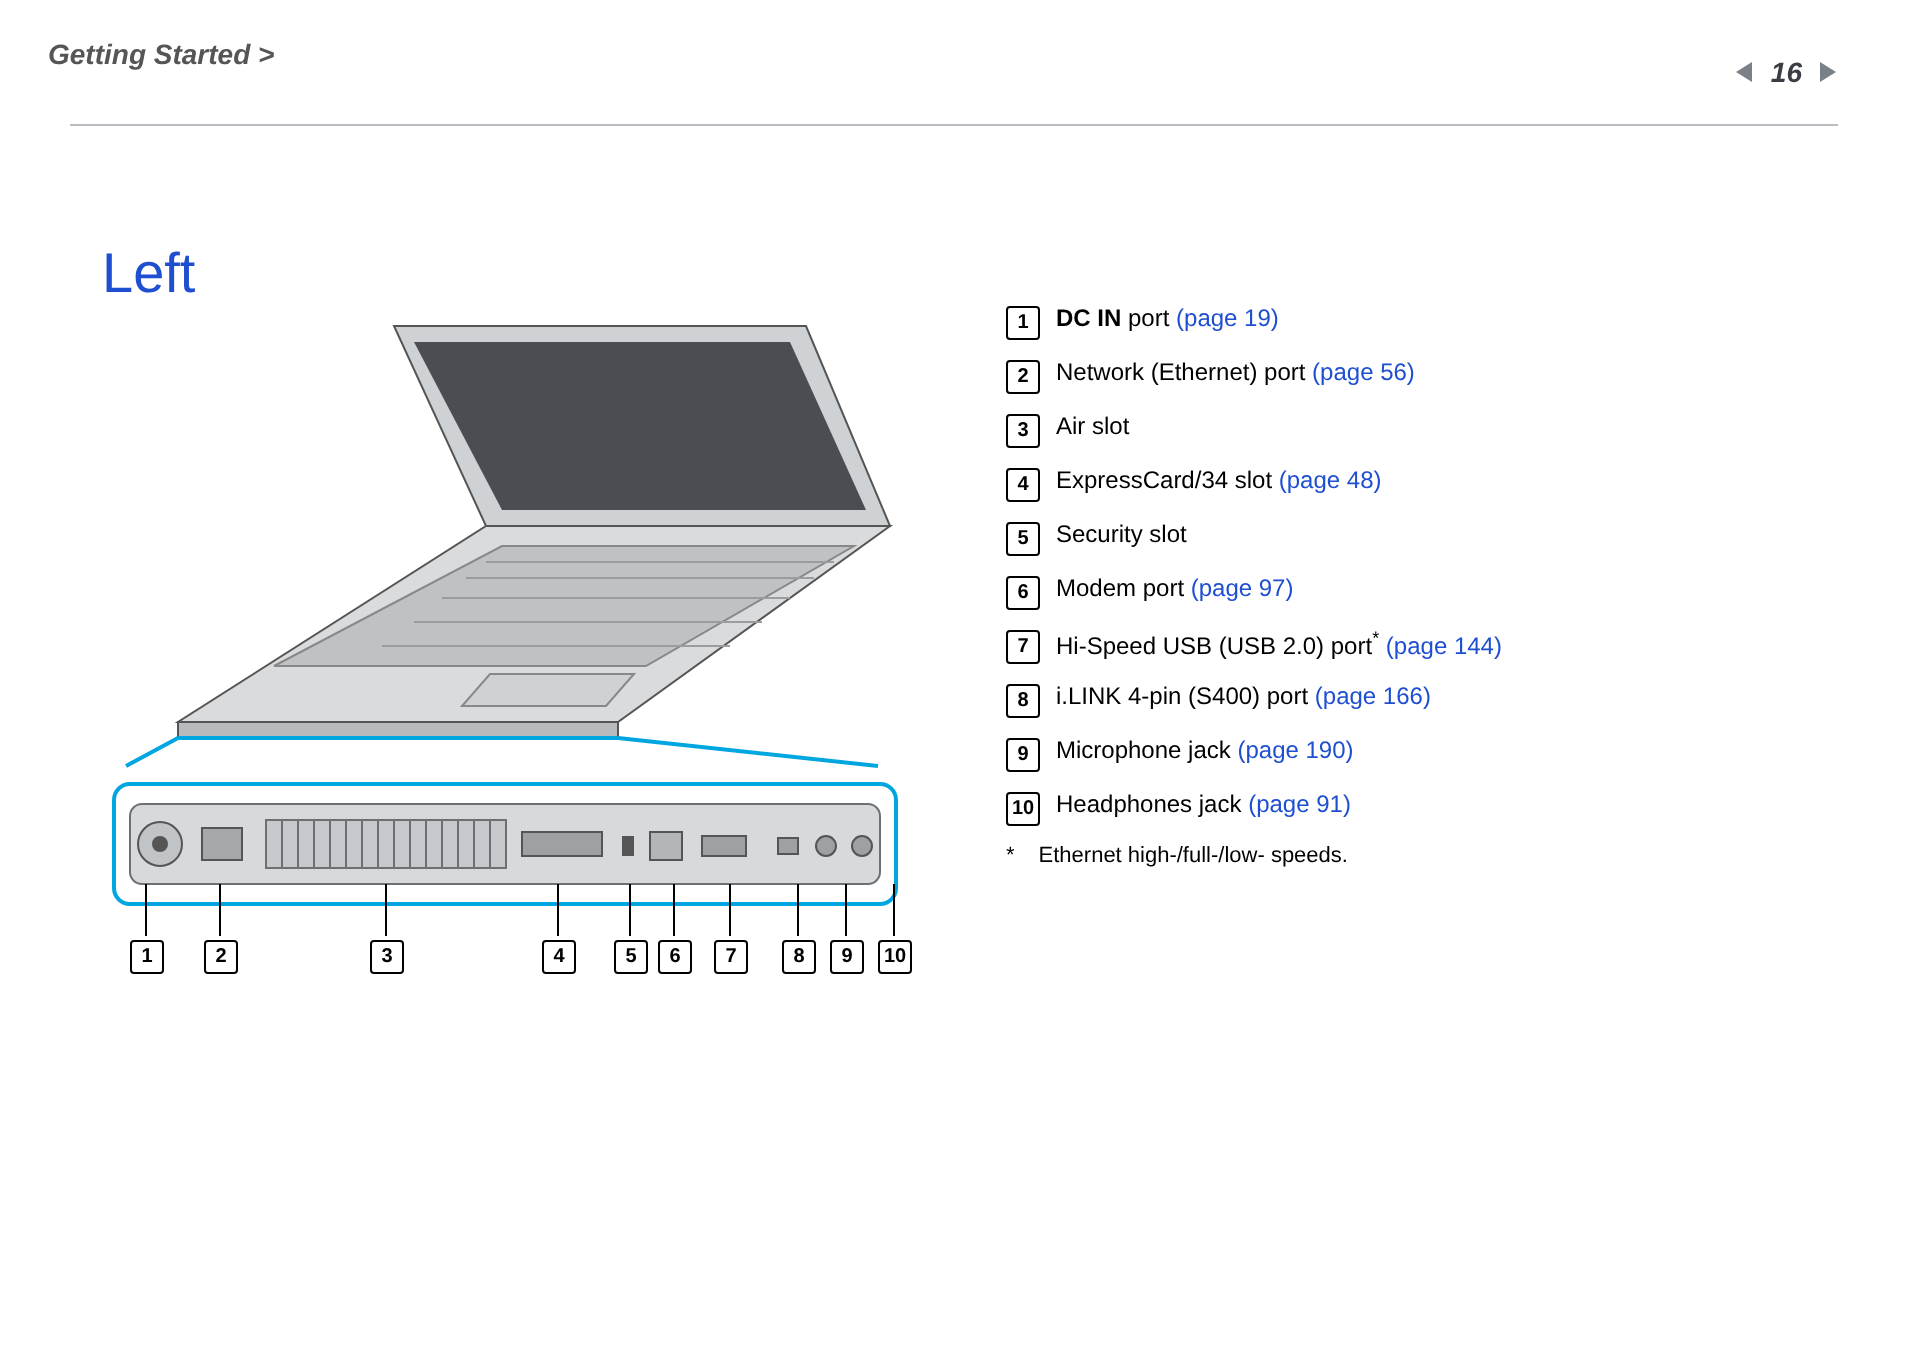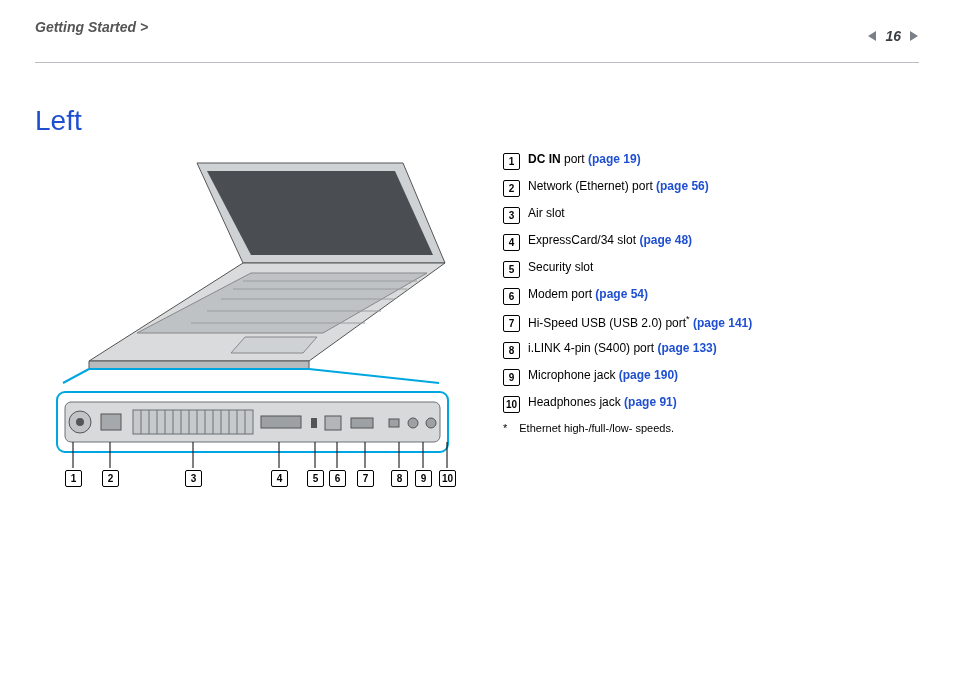--- a/index.html
+++ b/index.html
@@ -15,21 +15,21 @@
     color:var(--text);
     width:954px;
     height:674px;
     position:relative;
     background:#fff;
     overflow:hidden;
   }
 
   .breadcrumb{
     position:absolute;
-    left:35px; top:18px;
+    left:24px; top:18px;
     font-weight:bold;
     font-style:italic;
     color:#555;
     font-size:14px;
     line-height:1.35;
   }
 
   .pager{
     position:absolute;
     right:35px; top:28px;
@@ -48,21 +48,21 @@
   .rule{
     position:absolute;
     left:35px; right:35px; top:62px;
     height:1px;
     background:#b9bdc2;
   }
 
   h1.view-title{
     position:absolute;
     left:35px; top:105px;
-    margin:0;
+    margin:16px;
     font-weight:400;
     color:var(--blue);
     font-size:28px;
   }
 
   .figure{
     position:absolute;
     left:55px;
     top:155px;
     width:395px;
@@ -108,21 +108,20 @@
   .legend-row{
     display:flex;
     align-items:flex-start;
     gap:8px;
     margin-bottom:9px;
   }
   .legend-row .num-box{flex:0 0 auto;margin-top:1px}
   .legend-row a.page{
     color:var(--blue);
     text-decoration:none;
-    font-weight:bold;
   }
   .legend-row sup{font-size:9px}
   .footnote{
     display:flex;
     gap:12px;
     margin-top:2px;
     font-size:11px;
     color:#000;
   }
 </style>
@@ -264,29 +263,29 @@
     <div class="legend-row">
       <span class="num-box">4</span>
       <span>ExpressCard/34 slot <a class="page" href="#">(page 48)</a></span>
     </div>
     <div class="legend-row">
       <span class="num-box">5</span>
       <span>Security slot</span>
     </div>
     <div class="legend-row">
       <span class="num-box">6</span>
-      <span>Modem port <a class="page" href="#">(page 54)</a></span>
+      <span>Modem port <a class="page" href="#">(page 97)</a></span>
     </div>
     <div class="legend-row">
       <span class="num-box">7</span>
-      <span>Hi-Speed USB (USB 2.0) port<sup>*</sup> <a class="page" href="#">(page 141)</a></span>
+      <span>Hi-Speed USB (USB 2.0) port<sup>*</sup> <a class="page" href="#">(page 144)</a></span>
     </div>
     <div class="legend-row">
       <span class="num-box">8</span>
-      <span>i.LINK 4-pin (S400) port <a class="page" href="#">(page 133)</a></span>
+      <span>i.LINK 4-pin (S400) port <a class="page" href="#">(page 166)</a></span>
     </div>
     <div class="legend-row">
       <span class="num-box">9</span>
       <span>Microphone jack <a class="page" href="#">(page 190)</a></span>
     </div>
     <div class="legend-row">
       <span class="num-box">10</span>
       <span>Headphones jack <a class="page" href="#">(page 91)</a></span>
     </div>
     <div class="footnote">

